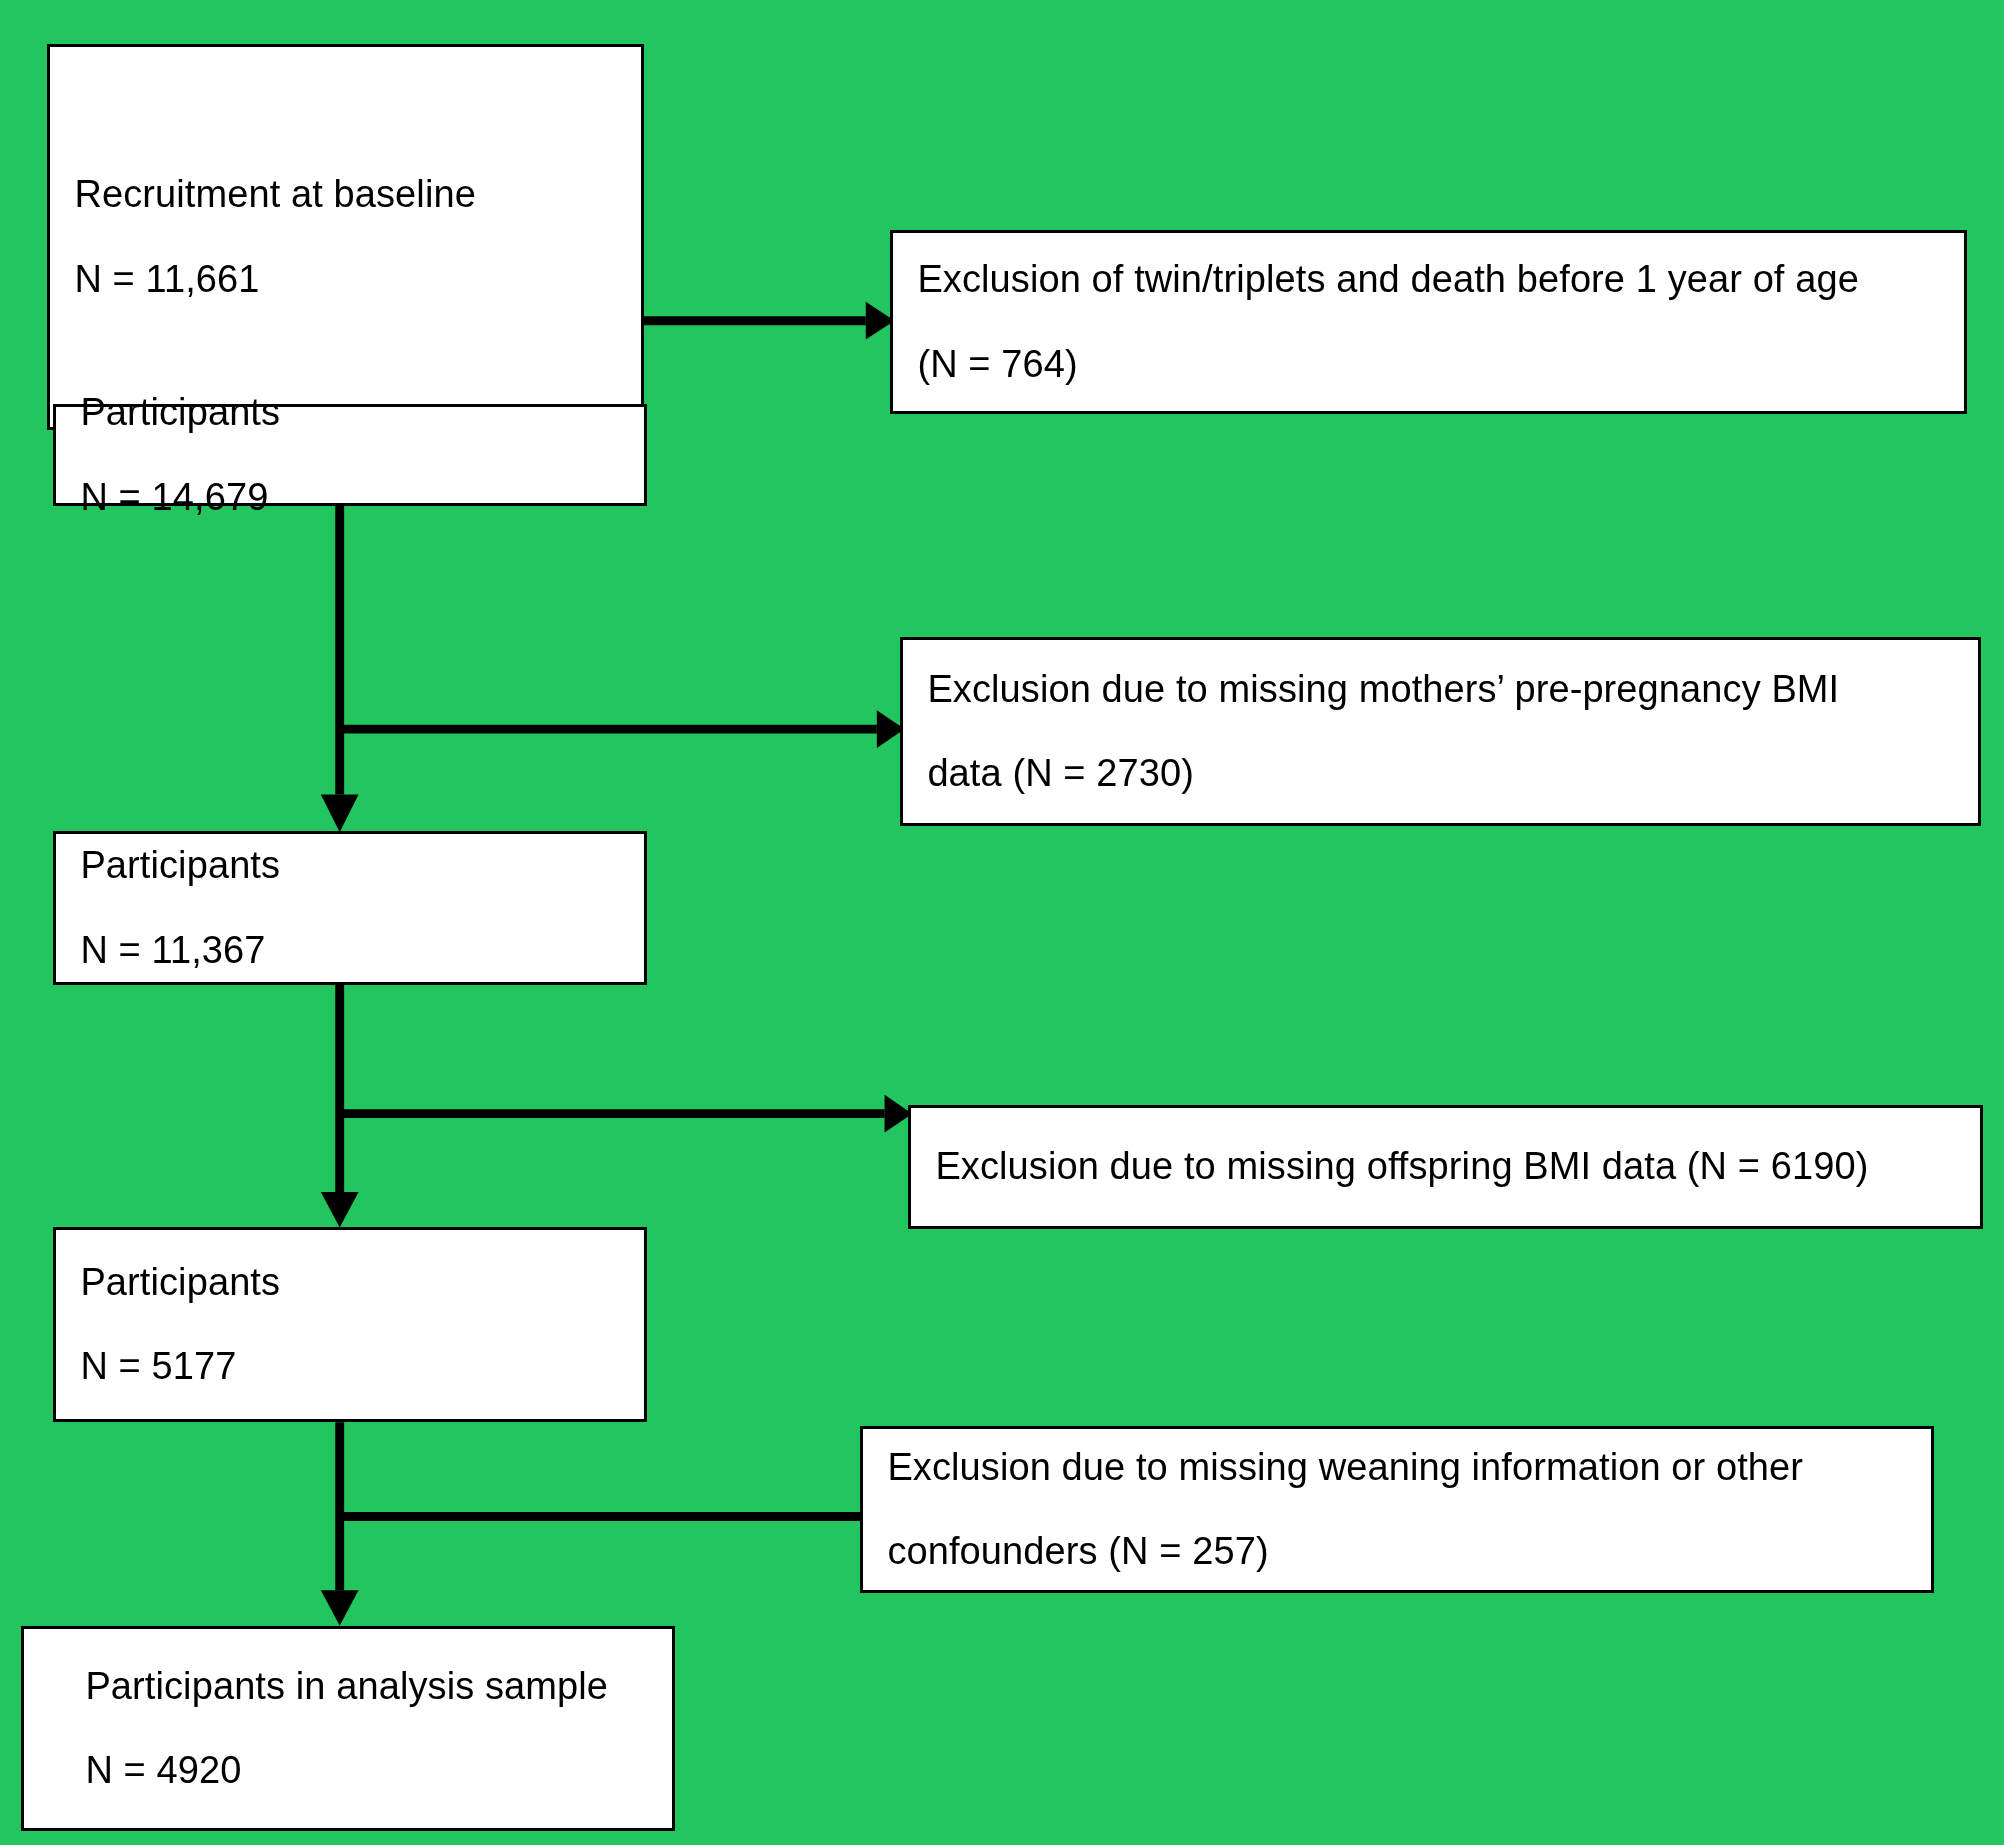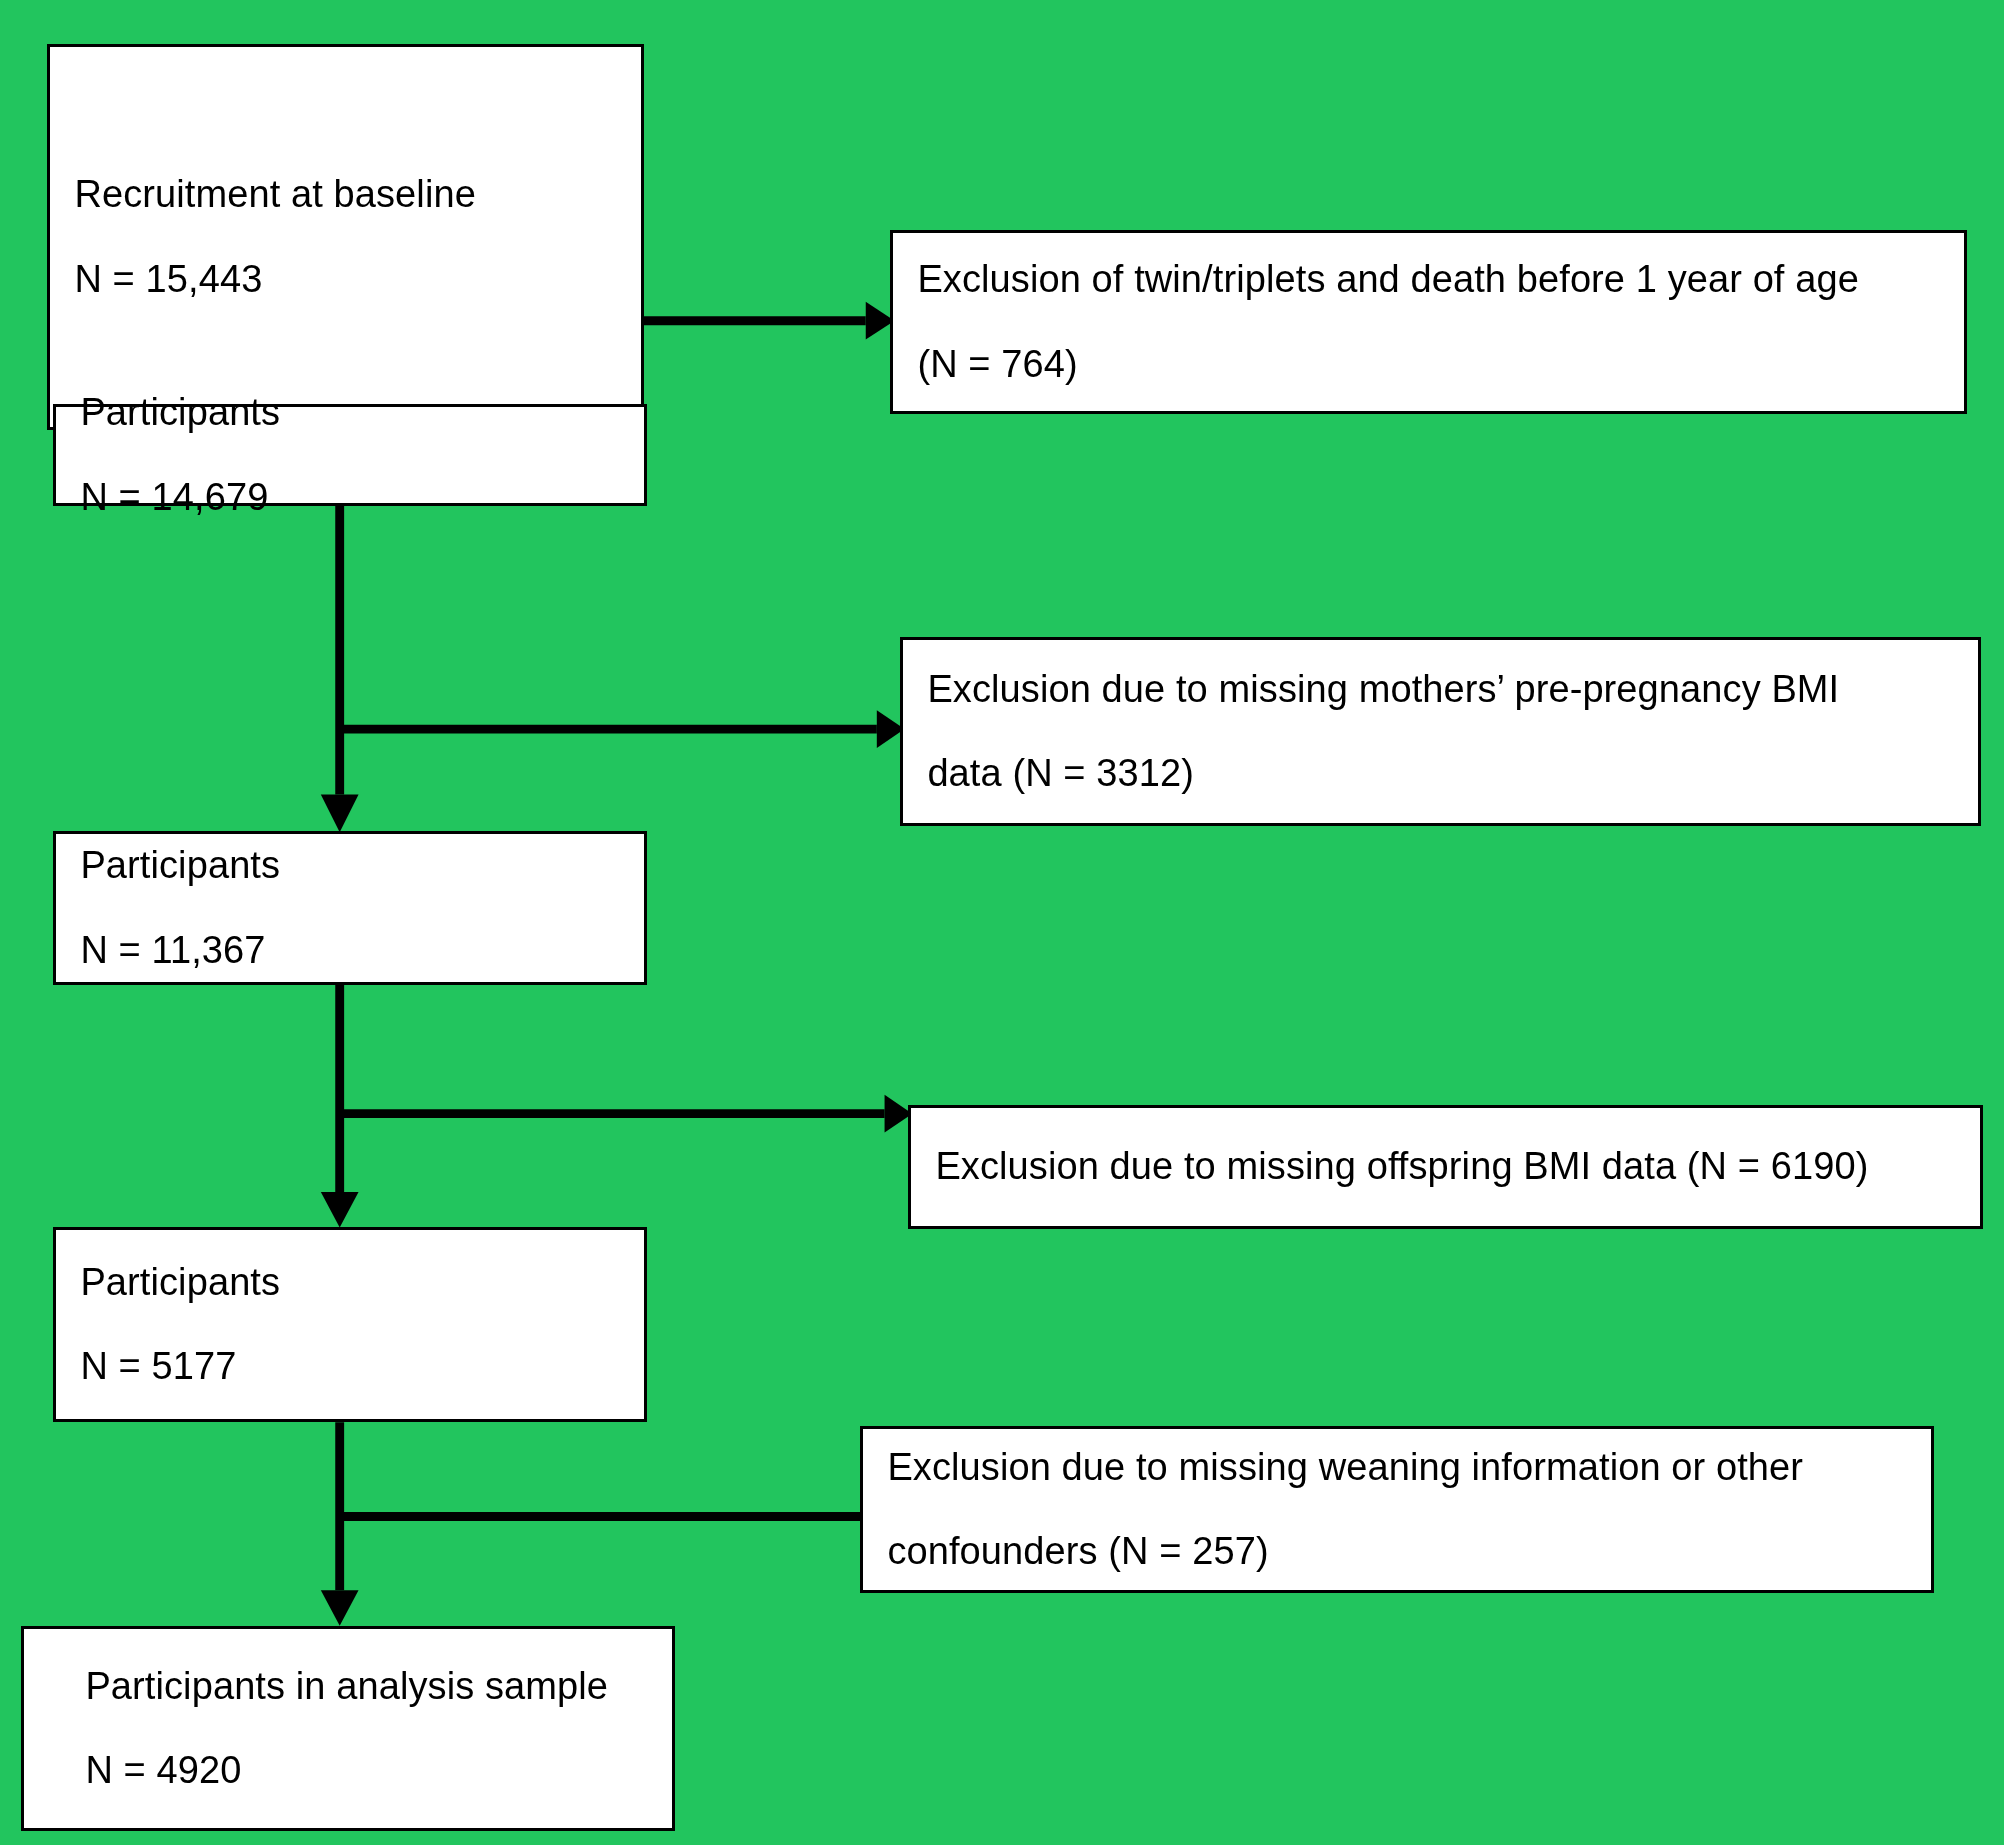--- a/index.html
+++ b/index.html
@@ -85,21 +85,21 @@
     <g>
       <line x1="612" y1="2563" x2="612" y2="2866" stroke="#000" stroke-width="16"></line>
       <path d="M 578 2866 L 646 2866 L 612 2930 Z" fill="#000"></path>
       <line x1="612" y1="2733" x2="1592" y2="2733" stroke="#000" stroke-width="16"></line>
       <path d="M 1592 2699 L 1642 2733 L 1592 2767 Z" fill="#000"></path>
     </g>
   </svg>
 
   <div class="node" style="left:47px; top:44px; width:597px; height:386px;">
     <span class="line">Recruitment at baseline</span>
-    <span class="line">N = 15,443</span>
+    <span class="line">N = 11,661</span>
   </div>
 
   <div class="node" style="left:53px; top:404px; width:594px; height:102px;">
     <span class="line">Participants</span>
     <span class="line">N = 14,679</span>
   </div>
 
   <div class="node" style="left:53px; top:831px; width:594px; height:154px;">
     <span class="line">Participants</span>
     <span class="line">N = 11,367</span>
@@ -115,21 +115,21 @@
     <span class="line">N = 4920</span>
   </div>
 
   <div class="node" style="left:890px; top:230px; width:1077px; height:184px;">
     <span class="line">Exclusion of twin/triplets and death before 1 year of age</span>
     <span class="line">(N = 764)</span>
   </div>
 
   <div class="node" style="left:900px; top:637px; width:1081px; height:189px;justify-content:center;">
     <span class="line">Exclusion due to missing mothers’ pre-pregnancy BMI</span>
-    <span class="line">data (N = 3312)</span>
+    <span class="line">data (N = 2730)</span>
   </div>
 
   <div class="node single" style="left:908px; top:1105px; width:1075px; height:124px;">
     <span class="line">Exclusion due to missing offspring BMI data (N = 6190)</span>
   </div>
 
   <div class="node" style="left:860px; top:1426px; width:1074px; height:167px;">
     <span class="line">Exclusion due to missing weaning information or other</span>
     <span class="line">confounders (N = 257)</span>
   </div>

